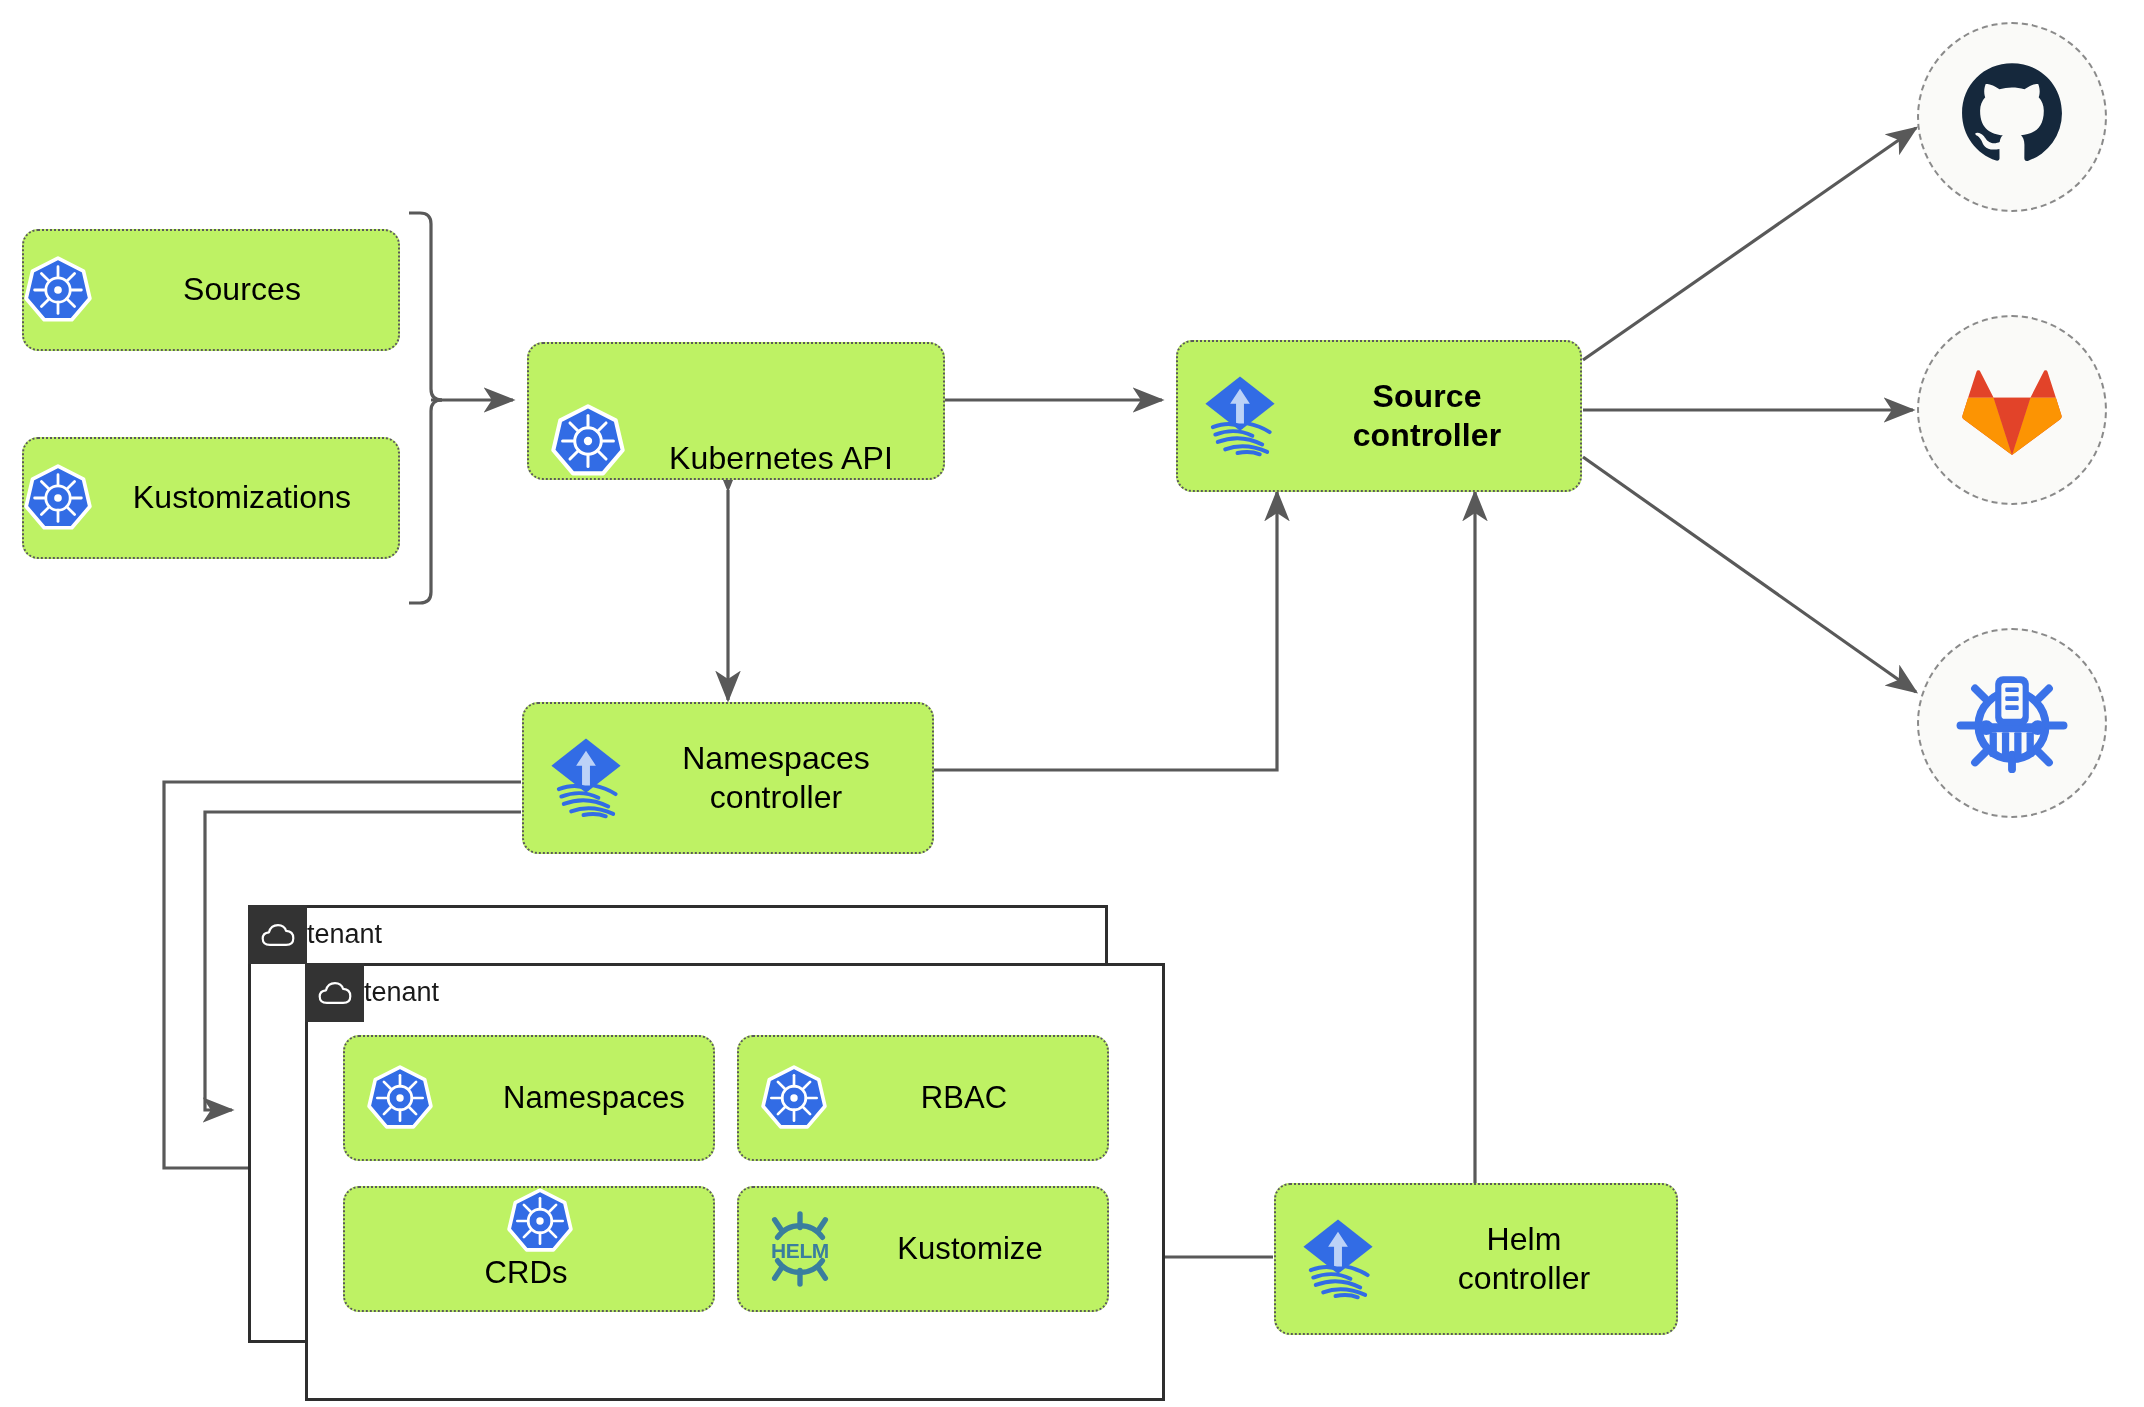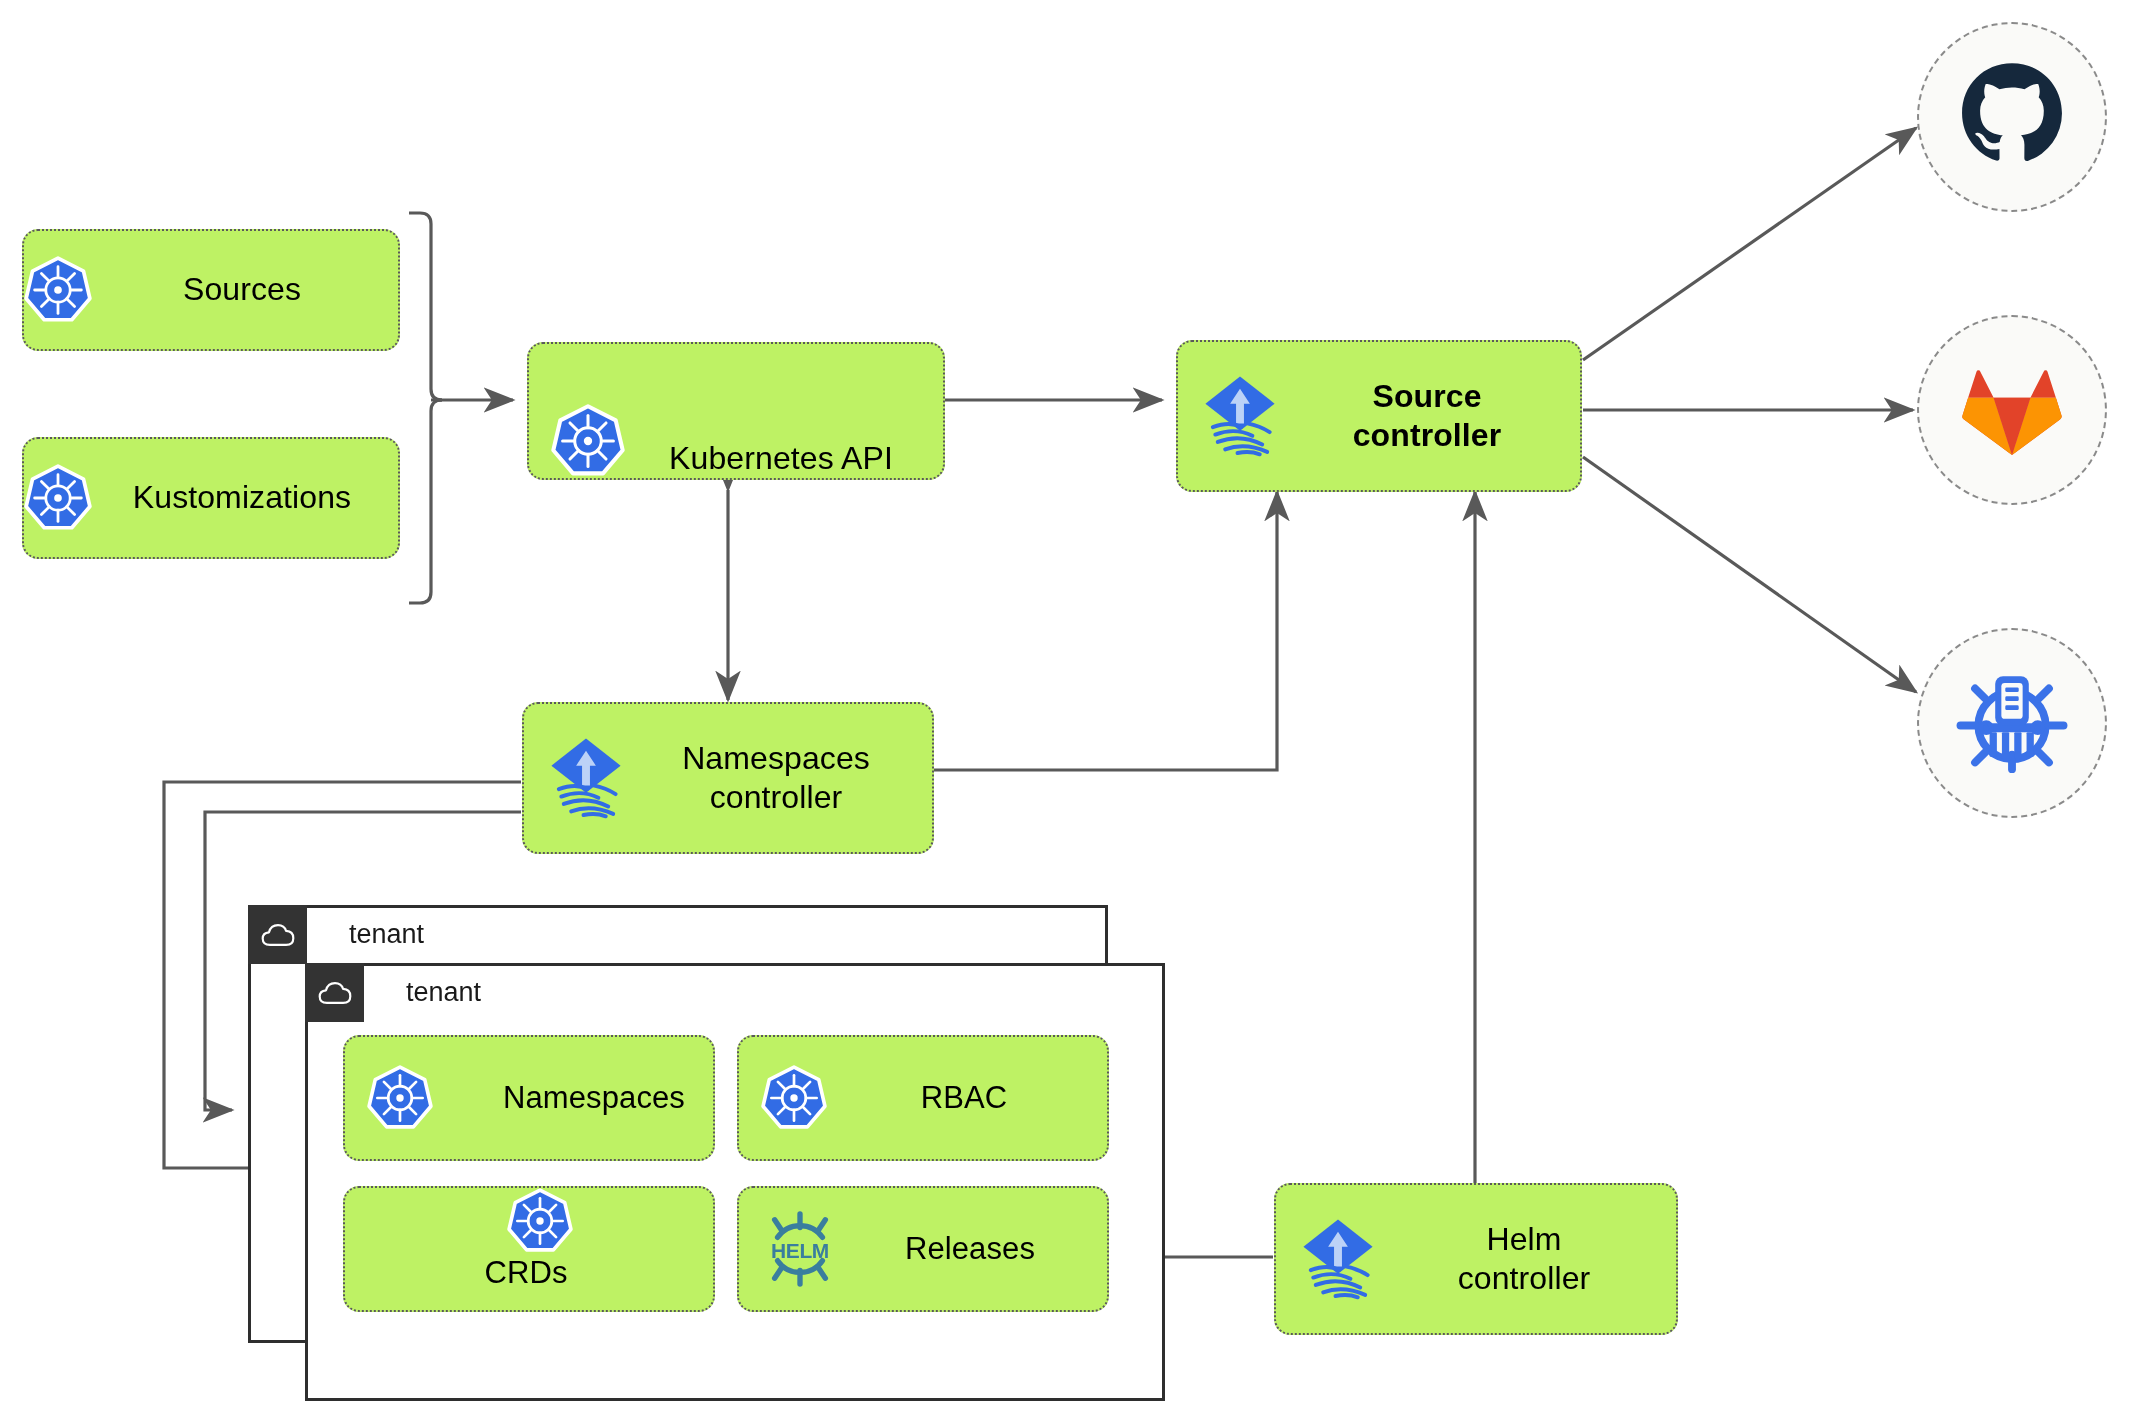--- a/index.html
+++ b/index.html
@@ -92,23 +92,21 @@
     height: 59px;
     background: #333333;
     display: flex;
     align-items: center;
     justify-content: center;
     flex: 0 0 auto;
   }
   .tenant-title {
     font-size: 27px;
     color: #1a1a1a;
-    padding-left: 22px;
     white-space: nowrap;
-    margin-left: 20px;
   }
 
   .k8s-svg   { display: block; }
   .flux-svg  { display: block; }
   .helm-svg  { display: block; }
 </style>
 </head>
 <body>
 
 <div id="canvas">
@@ -366,21 +364,21 @@
           <line x1="40" y1="4" x2="40" y2="18"></line>
           <line x1="40" y1="62" x2="40" y2="76"></line>
           <line x1="14" y1="10" x2="22" y2="22"></line>
           <line x1="66" y1="10" x2="58" y2="22"></line>
           <line x1="14" y1="70" x2="22" y2="58"></line>
           <line x1="66" y1="70" x2="58" y2="58"></line>
         </g>
         <text x="40" y="49.5" text-anchor="middle" font-family="Liberation Sans, sans-serif" font-size="21.5" font-weight="bold" fill="#3A7E9E" letter-spacing="-0.4">HELM</text>
       </svg>
     </span>
-    <span class="label">Releases</span>
+    <span class="label">Kustomize</span>
   </div>
 
   <div class="circle-node" style="left:1917px; top:22px; width:190px; height:190px;">
     <span>
       <svg width="108" height="108" viewBox="0 0 24 24" xmlns="http://www.w3.org/2000/svg">
         <path fill="#15283C" d="M12 .5C5.73.5.9 5.33.9 11.6c0 4.9 3.17 9.06 7.57 10.53.55.1.76-.24.76-.53
         0-.26-.01-1.13-.02-2.05-3.08.67-3.73-1.3-3.73-1.3-.5-1.29-1.23-1.63-1.23-1.63-1-.69.08-.68.08-.68
         1.11.08 1.7 1.14 1.7 1.14.99 1.7 2.6 1.21 3.23.93.1-.72.39-1.21.7-1.49-2.46-.28-5.05-1.23-5.05-5.48
         0-1.21.43-2.2 1.14-2.98-.11-.28-.5-1.41.11-2.94 0 0 .93-.3 3.05 1.14a10.6 10.6 0 0 1 2.78-.37c.94 0
         1.9.13 2.78.37 2.12-1.44 3.05-1.14 3.05-1.14.61 1.53.22 2.66.11 2.94.71.78 1.14 1.77 1.14 2.98 0

